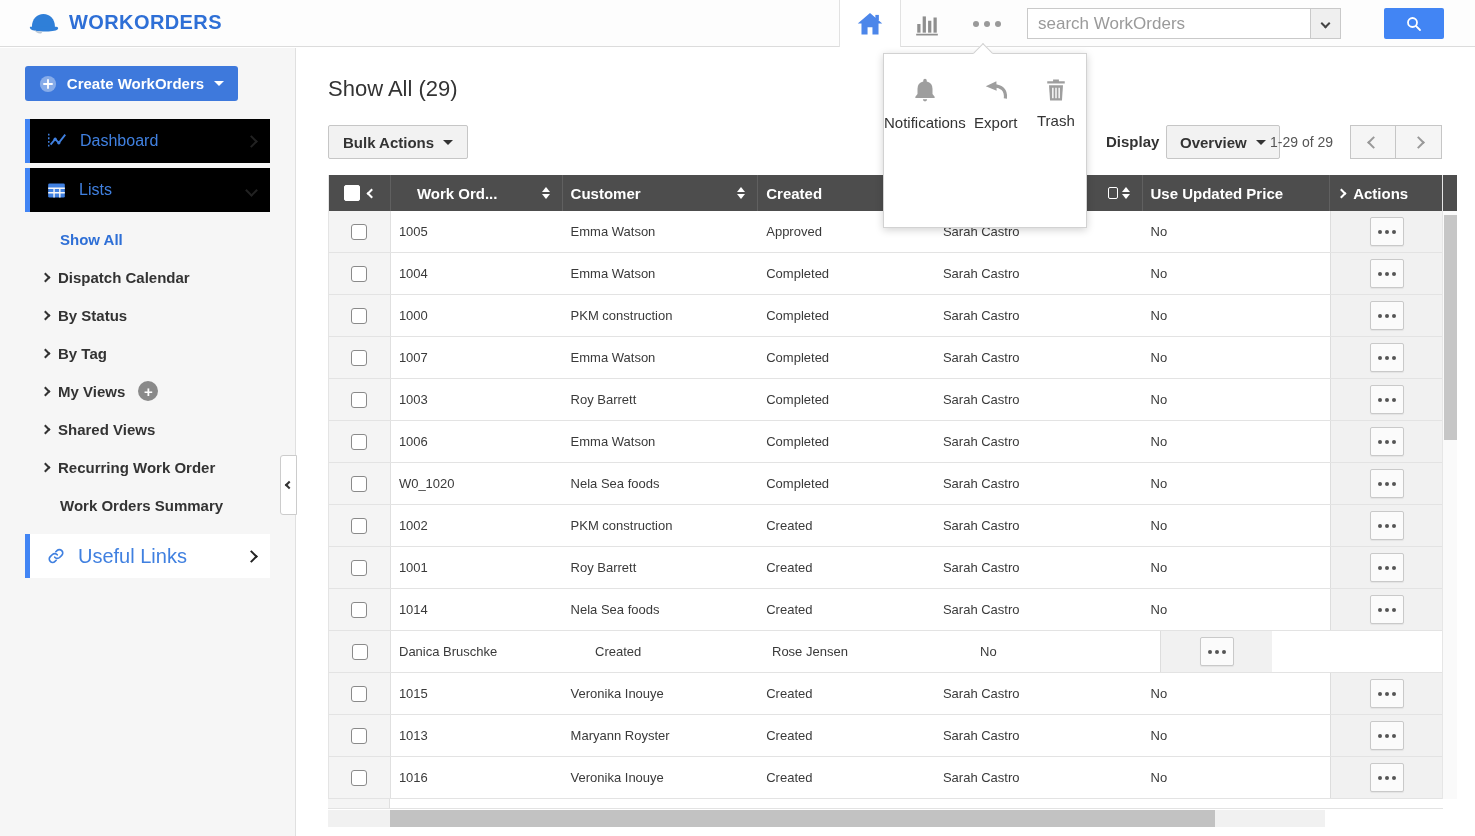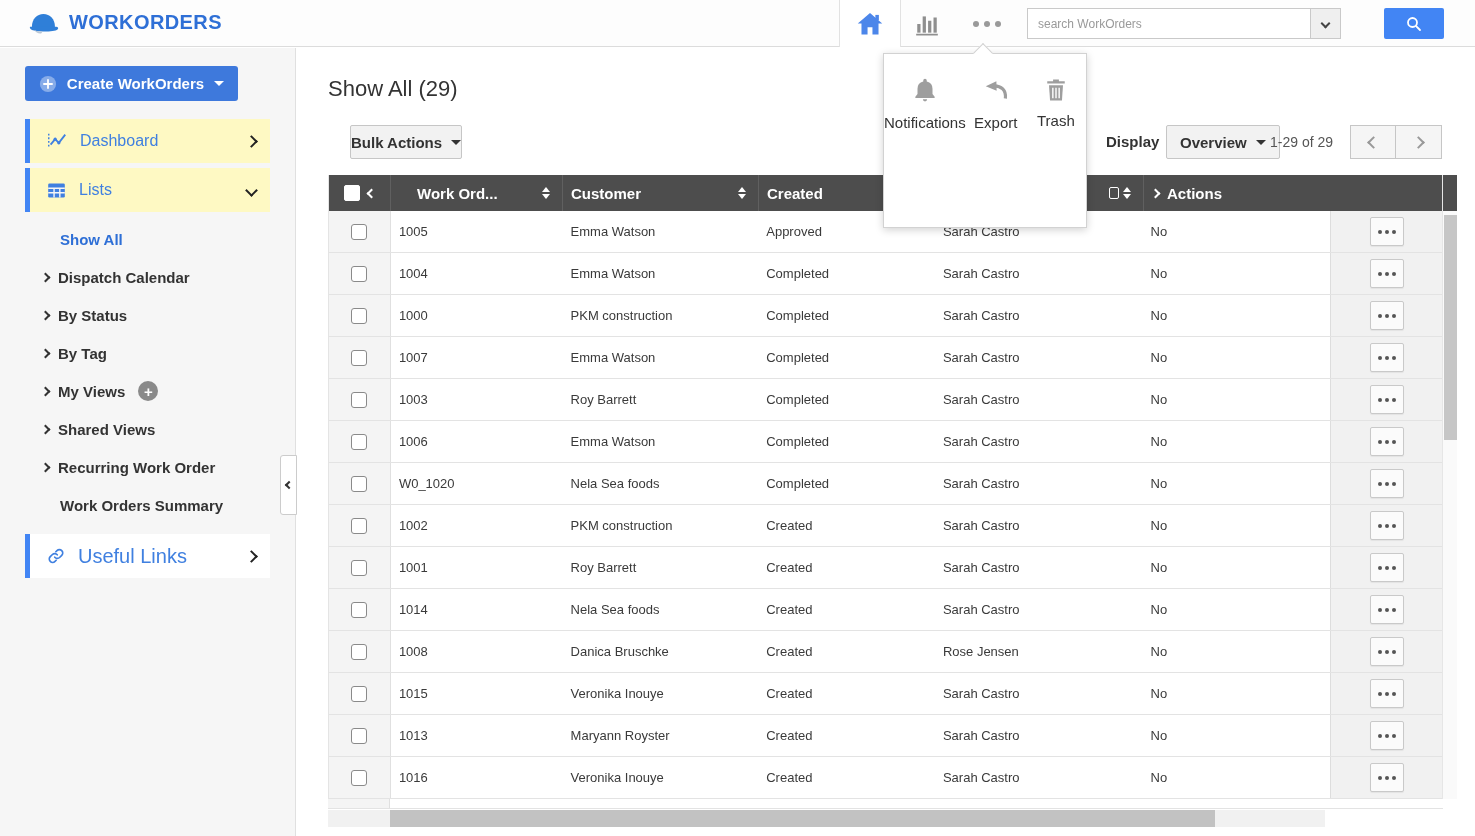--- a/index.html
+++ b/index.html
@@ -8,21 +8,21 @@
 
   
   .topbar{position:absolute;left:0;top:0;width:1475px;height:47px;background:#fdfdfd;border-bottom:1px solid #dcdcdc;}
   .logo-wrap{position:absolute;left:26px;top:8px;display:flex;align-items:center;gap:9px;}
   .brand{color:#2e6fd6;font-size:20px;font-weight:bold;letter-spacing:.4px;}
   .home-tab{position:absolute;left:839px;top:0;width:62px;height:47px;background:#fff;border-left:1px solid #e2e2e2;border-right:1px solid #e2e2e2;display:flex;align-items:center;justify-content:center;cursor:pointer;}
   .icon-btn{position:absolute;display:flex;align-items:center;justify-content:center;color:#8f8f8f;cursor:pointer;}
   .dots{display:flex;gap:5px;}
   .dots span{width:6px;height:6px;border-radius:50%;background:#9a9a9a;}
   .search-box{position:absolute;left:1027px;top:8px;height:31px;display:flex;border:1px solid #c9c9c9;background:#fff;}
-  .search-box input{width:282px;height:29px;border:0;outline:none;padding:0 10px;font-size:12px;color:#333;}
+  .search-box input{width:282px;height:29px;border:0;outline:none;padding:0 10px;font-size:17px;color:#333;}
   .search-box input::placeholder{color:#9a9a9a;}
   .search-caret{width:30px;height:29px;background:#efefef;border-left:1px solid #c9c9c9;display:flex;align-items:center;justify-content:center;cursor:pointer;}
   .search-btn{position:absolute;left:1384px;top:8px;width:60px;height:31px;background:#4285f4;border-radius:2px;display:flex;align-items:center;justify-content:center;cursor:pointer;}
 
   
   .chev{display:inline-block;width:8px;height:8px;border-top:2px solid currentColor;border-right:2px solid currentColor;}
   .chev.r{transform:rotate(45deg);}
   .chev.d{transform:rotate(135deg);}
   .chev.l{transform:rotate(-135deg);}
   .chev.thick{border-width:2.5px;width:9px;height:9px;}
@@ -31,39 +31,39 @@
   
   .popup{position:absolute;left:883px;top:53px;width:204px;height:175px;background:#fff;border:1px solid #d2d2d2;box-shadow:0 2px 8px rgba(0,0,0,.18);z-index:60;}
   .popup .caret{position:absolute;top:-8px;left:92px;width:14px;height:14px;background:#fff;border-left:1px solid #d2d2d2;border-top:1px solid #d2d2d2;transform:rotate(45deg);}
   .popup-grid{display:grid;grid-template-columns:1fr 1fr 1fr;padding-top:14px;}
   .popup-item{display:flex;flex-direction:column;align-items:center;gap:8px;color:#9e9e9e;cursor:pointer;padding:8px 0 14px;}
   .popup-item .lbl{font-size:15px;color:#333;}
 
   
   .sidebar{position:absolute;left:0;top:48px;width:296px;height:788px;background:#f6f6f6;border-right:1px solid #e0e0e0;}
   .create-btn{position:absolute;left:25px;top:18px;width:213px;height:35px;background:#3e79dc;border-radius:3px;color:#fff;display:flex;align-items:center;justify-content:center;gap:10px;font-size:15px;font-weight:bold;cursor:pointer;}
-  .nav-item{position:absolute;left:25px;width:245px;height:44px;background:#fef9c3;border-left:5px solid #4285f4;display:flex;align-items:center;gap:12px;padding:0 14px 0 16px;color:#4080e0;font-size:16px;cursor:pointer;}
+  .nav-item{position:absolute;left:25px;width:245px;height:44px;background:#000000;border-left:5px solid #4285f4;display:flex;align-items:center;gap:12px;padding:0 14px 0 16px;color:#4080e0;font-size:16px;cursor:pointer;}
   .nav-item .spacer{flex:1;}
   .nav-item .chev{color:#222;}
   .side-list{position:absolute;left:0;top:172px;width:296px;}
   .side-item{height:38px;display:flex;align-items:center;gap:9px;padding-left:42px;font-size:15px;font-weight:bold;color:#333;cursor:pointer;}
   .side-item.nochev{padding-left:60px;}
   .side-item .chev{color:#333;width:7px;height:7px;}
   .side-item.active{color:#2e6fd6;}
   .plus-circle{width:20px;height:20px;border-radius:50%;background:#8a8a8a;color:#fff;display:flex;align-items:center;justify-content:center;font-size:15px;font-weight:bold;line-height:1;margin-left:4px;}
   .useful{position:absolute;left:25px;top:486px;width:245px;height:44px;background:#fff;border-left:5px solid #4285f4;display:flex;align-items:center;gap:12px;padding:0 14px 0 16px;color:#4080e0;font-size:20px;cursor:pointer;}
   .useful .spacer{flex:1;}
   .useful .chev{color:#222;}
   .collapse-handle{position:absolute;left:280px;top:407px;width:17px;height:60px;background:#fff;border:1px solid #ccc;border-radius:3px 0 0 3px;display:flex;align-items:center;justify-content:center;color:#333;cursor:pointer;}
   .collapse-handle .chev{width:6px;height:6px;}
 
   
   .page-title{position:absolute;left:328px;top:76px;font-size:22px;color:#333;}
   .btn{background:#f2f2f2;border:1px solid #c6c6c6;border-radius:2px;color:#333;font-size:15px;font-weight:bold;display:flex;align-items:center;gap:9px;cursor:pointer;}
-  .bulk-btn{position:absolute;left:328px;top:125px;height:34px;padding:0 0;margin-left:22px;}
+  .bulk-btn{position:absolute;left:328px;top:125px;height:34px;padding:0 14px;}
   .display-label{position:absolute;left:1106px;top:125px;line-height:34px;font-size:15px;font-weight:bold;color:#333;}
   .overview-btn{position:absolute;left:1166px;top:125px;height:34px;padding:0 13px;}
   .range-text{position:absolute;left:1270px;top:125px;line-height:34px;font-size:14px;color:#555;}
   .pager{position:absolute;left:1350px;top:125px;display:flex;}
   .pager .pbtn{width:46px;height:34px;background:#f5f5f5;border:1px solid #c6c6c6;display:flex;align-items:center;justify-content:center;color:#999;cursor:pointer;}
   .pager .pbtn+.pbtn{border-left:none;}
 
   
   .table{position:absolute;left:328px;top:175px;width:1115px;border-left:1px solid #e4e4e4;border-right:1px solid #e4e4e4;}
   .thead{display:flex;height:36px;background:#4d4d4d;color:#fff;font-size:15px;font-weight:bold;}
@@ -306,20 +306,23 @@
       </div>
       <div class="th c4">
         <span>Created By</span>
         <span class="spacer"></span>
         <span class="mini-rect"></span>
         <span class="sort">
             <span class="up"></span>
             <span class="dn"></span>
           </span>
       </div>
+      <div class="th c5">
+        <span>Use Updated Price</span>
+      </div>
       <div class="th c6">
         <span class="chev r" style="color:#fff;width:7px;height:7px;margin-right:8px;"></span>
         <span>Actions</span>
       </div>
     </div>
     <div id="rows">
         <div class="trow">
           <div class="td c0">
             <span class="cb"></span>
           </div>
@@ -486,21 +489,20 @@
               <span></span>
               <span></span>
               <span></span>
             </div>
           </div>
         </div>
         <div class="trow">
           <div class="td c0">
             <span class="cb"></span>
           </div>
-          <div class="td c1">1008</div>
           <div class="td c2">Danica Bruschke</div>
           <div class="td c3">Created</div>
           <div class="td c4">Rose Jensen</div>
           <div class="td c5">No</div>
           <div class="td c6">
             <div class="dots-btn">
               <span></span>
               <span></span>
               <span></span>
             </div>

